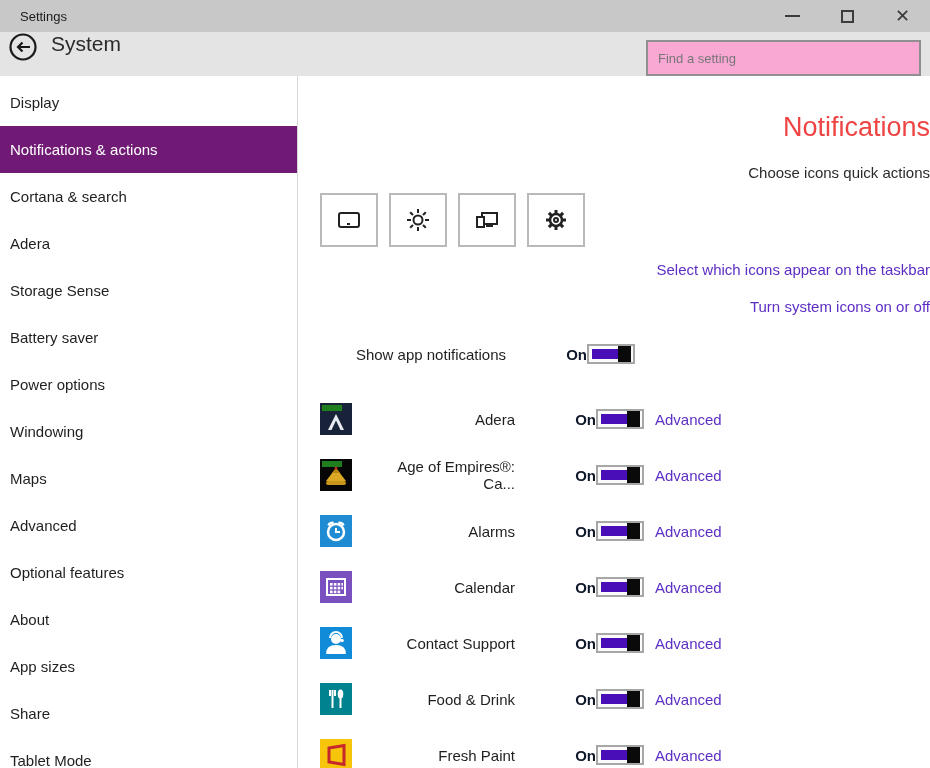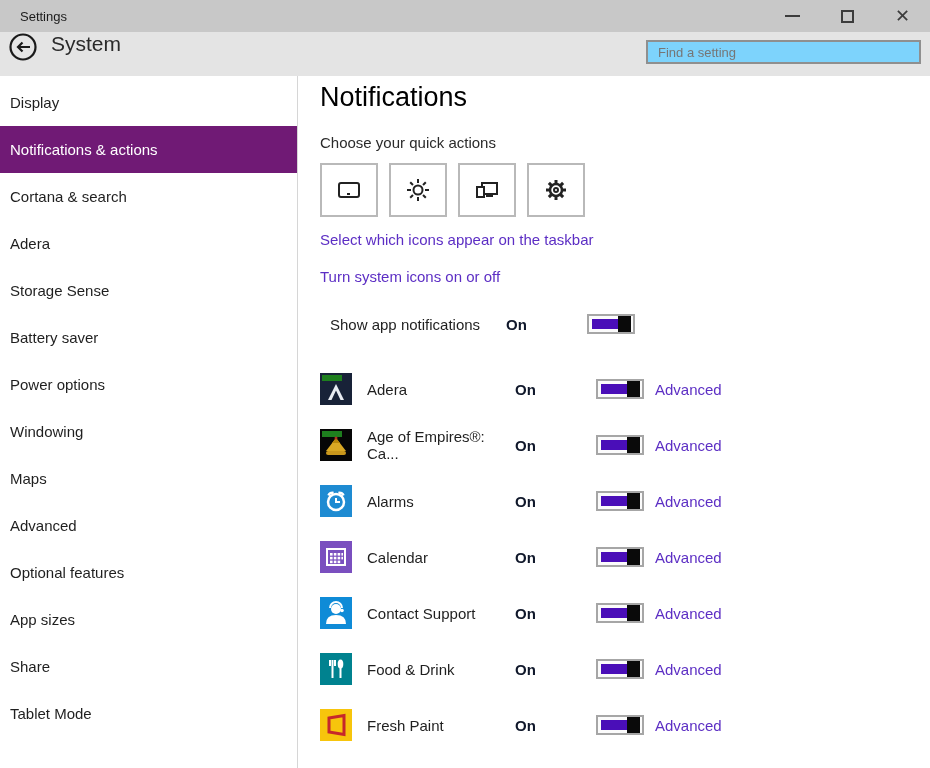--- a/index.html
+++ b/index.html
@@ -14,33 +14,33 @@
   .win-controls { margin-left:auto; display:flex; height:32px; }
   .win-btn { width:55px; height:32px; display:flex; align-items:center; justify-content:center; cursor:default; }
   .glyph-min { width:15px; height:2px; background:#3c3c3c; }
   .glyph-max { width:13px; height:13px; border:2px solid #3c3c3c; }
   .glyph-close { font-size:18px; color:#3c3c3c; line-height:1; font-weight:400; }
   
   .header { height:44px; background:#e4e4e4; display:flex; align-items:flex-start; position:relative; }
   .back-btn { margin-left:8px; width:30px; height:30px; display:flex; align-items:center; justify-content:center; }
   .page-title { margin-left:13px; font-size:21px; color:#2a2a2a; font-weight:400; }
   .search-box {
-    position:absolute; right:9px; top:8px; width:275px; height:24px;
-    border:2px solid #8f8f8f; background:#7dd3fc; font-size:13px; color:#444;
+    position:absolute; right:9px; top:8px; width:275px; height:36px;
+    border:2px solid #8f8f8f; background:#f9a8d4; font-size:13px; color:#444;
     padding:0 10px; font-family:"Liberation Sans", sans-serif; outline:none;
   }
   .search-box::placeholder { color:#767676; }
   
-  .body-wrap { display:flex; height:692px; }
+  .body-wrap { display:flex; height:692px;text-align:right; }
   .sidebar { width:298px; border-right:1px solid #d6d6d6; padding-top:3px; flex:none; }
   .nav-item { height:47px; display:flex; align-items:center; padding-left:10px; font-size:15px; color:#1f1f1f; cursor:default; }
   .nav-item.selected { background:#701a75; color:#fff; }
   .main { flex:1; padding-left:22px; }
   
-  .heading { margin-top:4px; font-size:27px; line-height:34px; font-weight:400; color:#000000; }
+  .heading { margin-top:34px; font-size:27px; line-height:34px; font-weight:400; color:#ef4444; }
   .sub-label { margin-top:20px; font-size:15px; color:#2b2b2b; }
   .tiles { margin-top:12px; display:flex; }
   .tile { width:58px; height:54px; border:2px solid #b9b9b9; background:#fff; margin-right:11px;
           display:flex; align-items:center; justify-content:center; cursor:default; }
   .link { display:block; font-size:15px; color:#5C2EC4; text-decoration:none; cursor:default; }
   .link-1 { margin-top:14px; }
   .link-2 { margin-top:20px; }
   
   .master-row { margin-top:28px; display:flex; align-items:center; height:22px; }
   .master-row .label { width:186px; padding-left:10px; font-size:15px; }
@@ -102,28 +102,29 @@
     <div class="nav-item selected">Notifications &amp; actions</div>
     <div class="nav-item">Cortana &amp; search</div>
     <div class="nav-item">Adera</div>
     <div class="nav-item">Storage Sense</div>
     <div class="nav-item">Battery saver</div>
     <div class="nav-item">Power options</div>
     <div class="nav-item">Windowing</div>
     <div class="nav-item">Maps</div>
     <div class="nav-item">Advanced</div>
     <div class="nav-item">Optional features</div>
+    <div class="nav-item">About</div>
     <div class="nav-item">App sizes</div>
     <div class="nav-item">Share</div>
     <div class="nav-item">Tablet Mode</div>
   </div>
 
   <div class="main">
     <div class="heading">Notifications</div>
-    <div class="sub-label">Choose your quick actions</div>
+    <div class="sub-label">Choose icons quick actions</div>
 
     <div class="tiles">
       <div class="tile">
         <svg width="28" height="28" viewBox="0 0 28 28">
           <rect x="4" y="7" width="20" height="14" rx="2" fill="none" stroke="#222" stroke-width="2"></rect>
           <line x1="12" y1="18" x2="15" y2="18" stroke="#222" stroke-width="2"></line>
         </svg>
       </div>
       <div class="tile">
         <svg width="28" height="28" viewBox="0 0 28 28">

